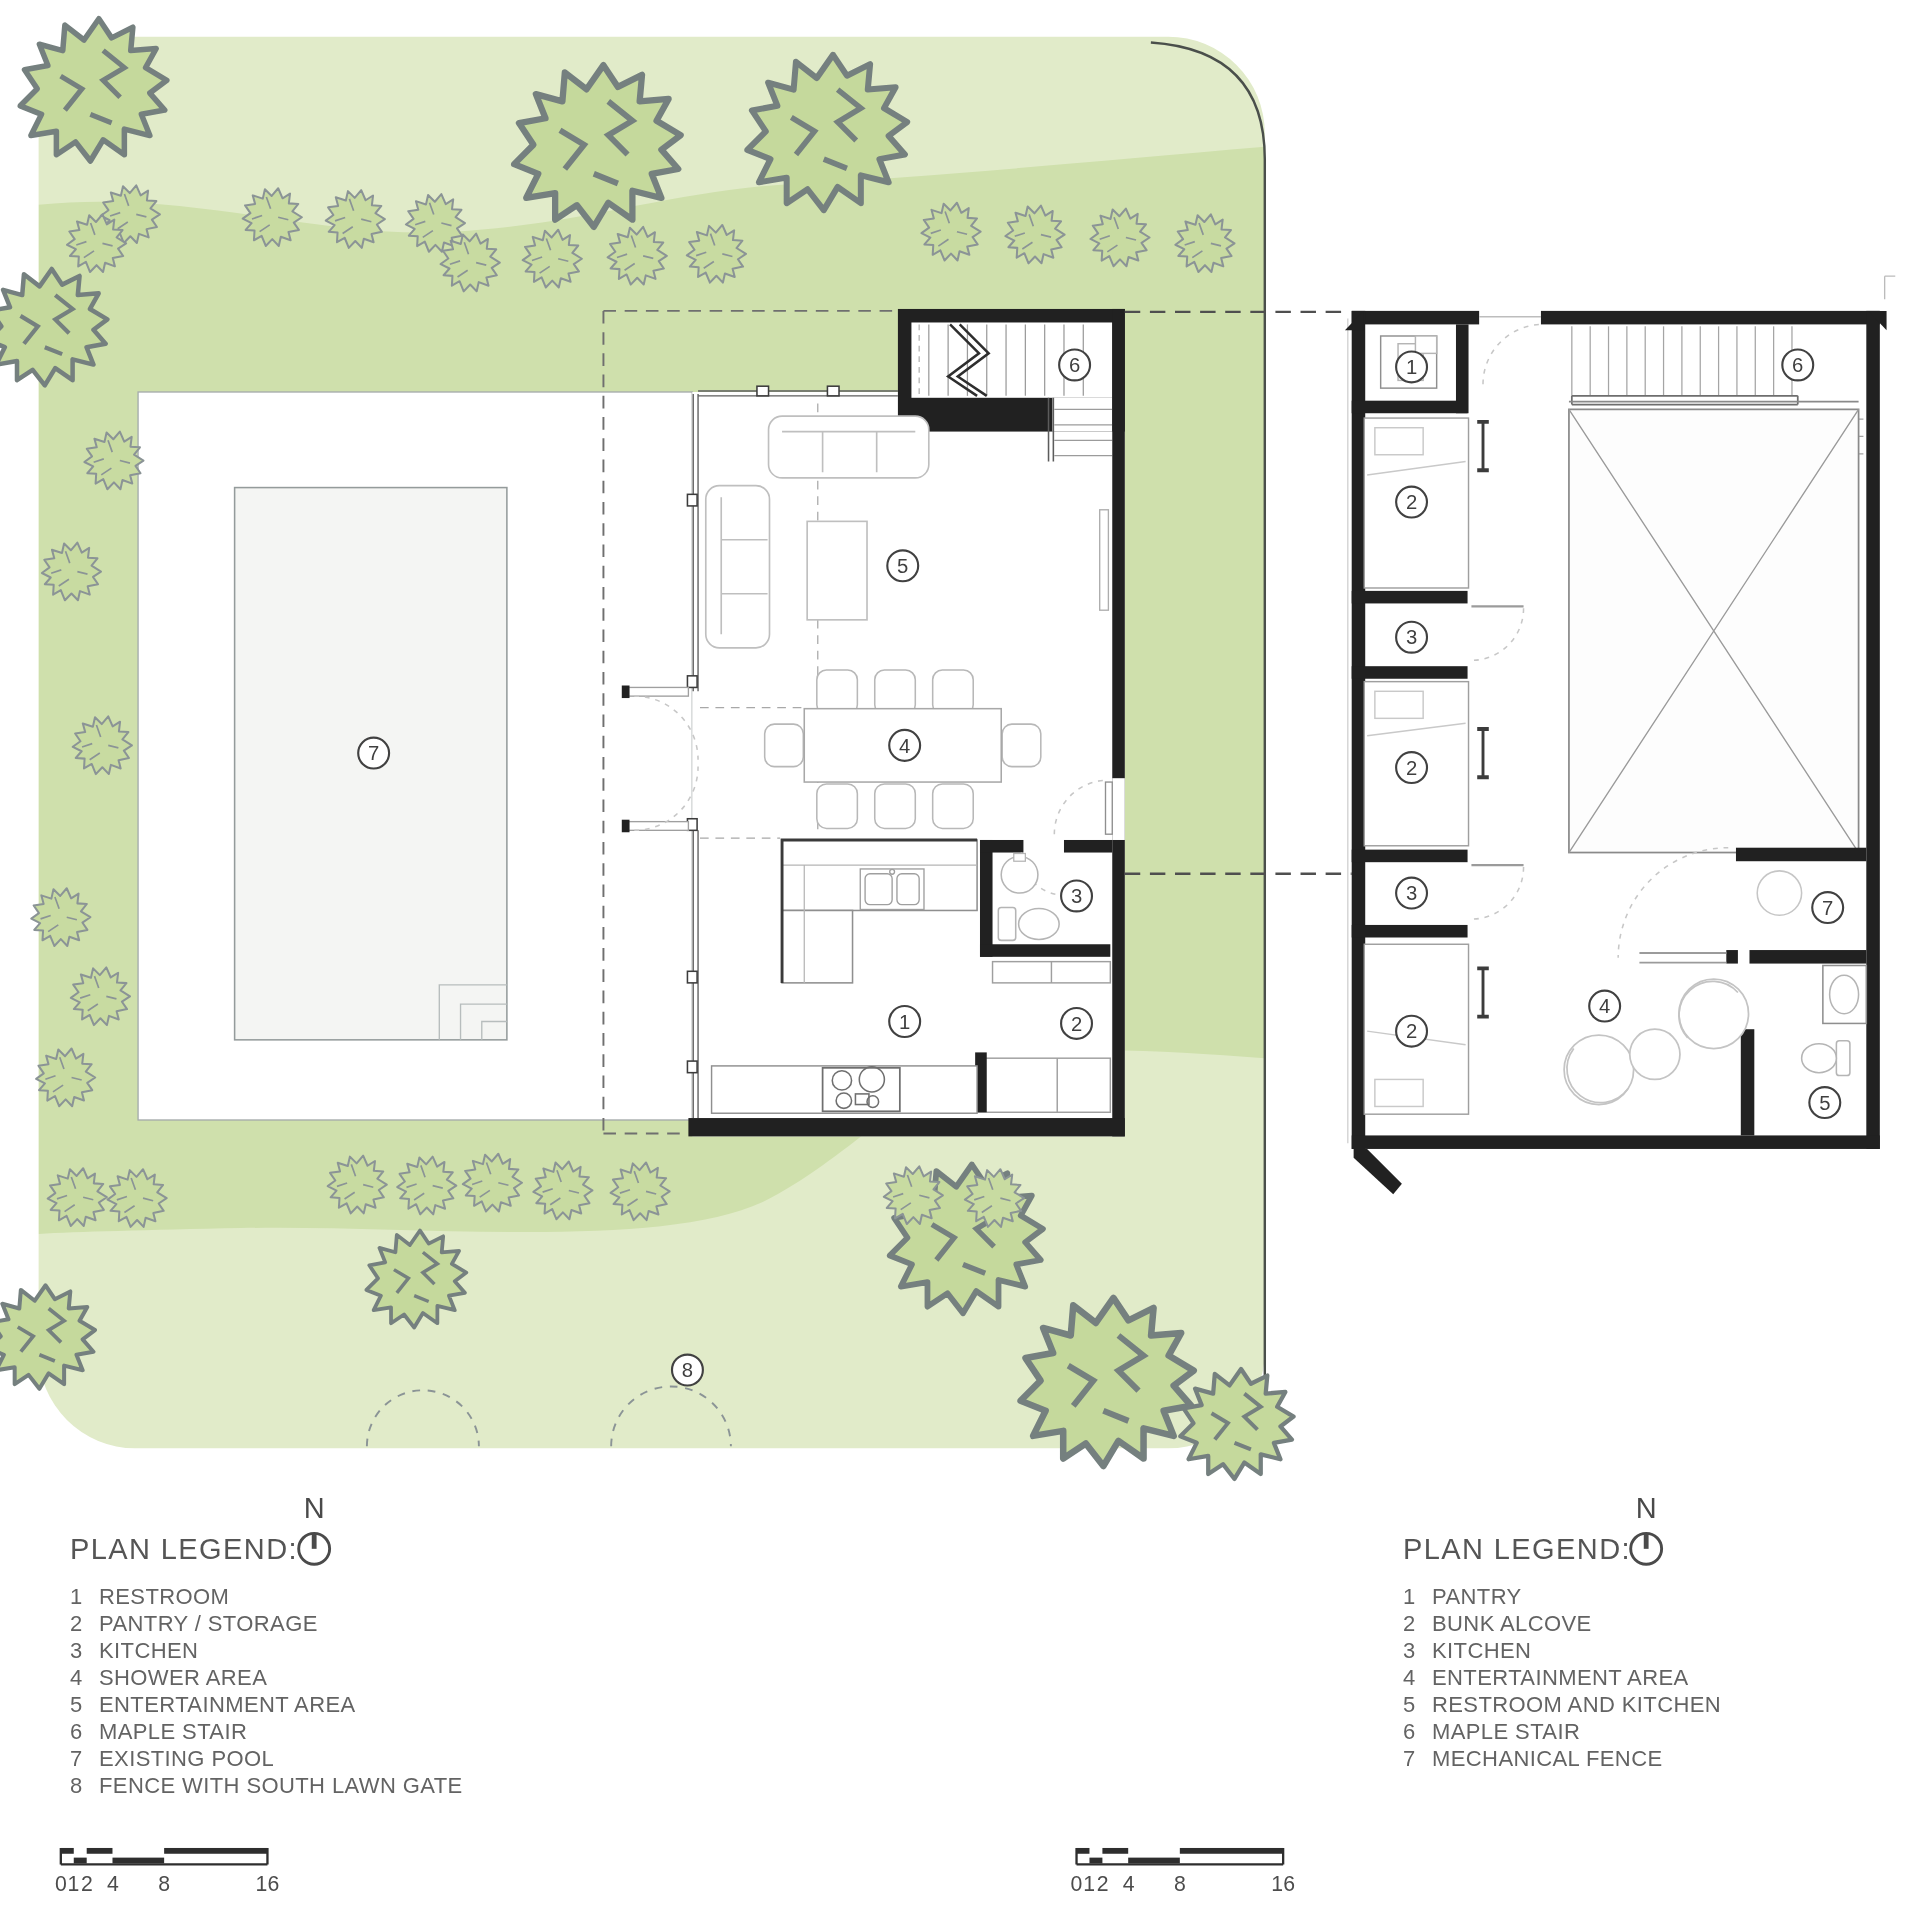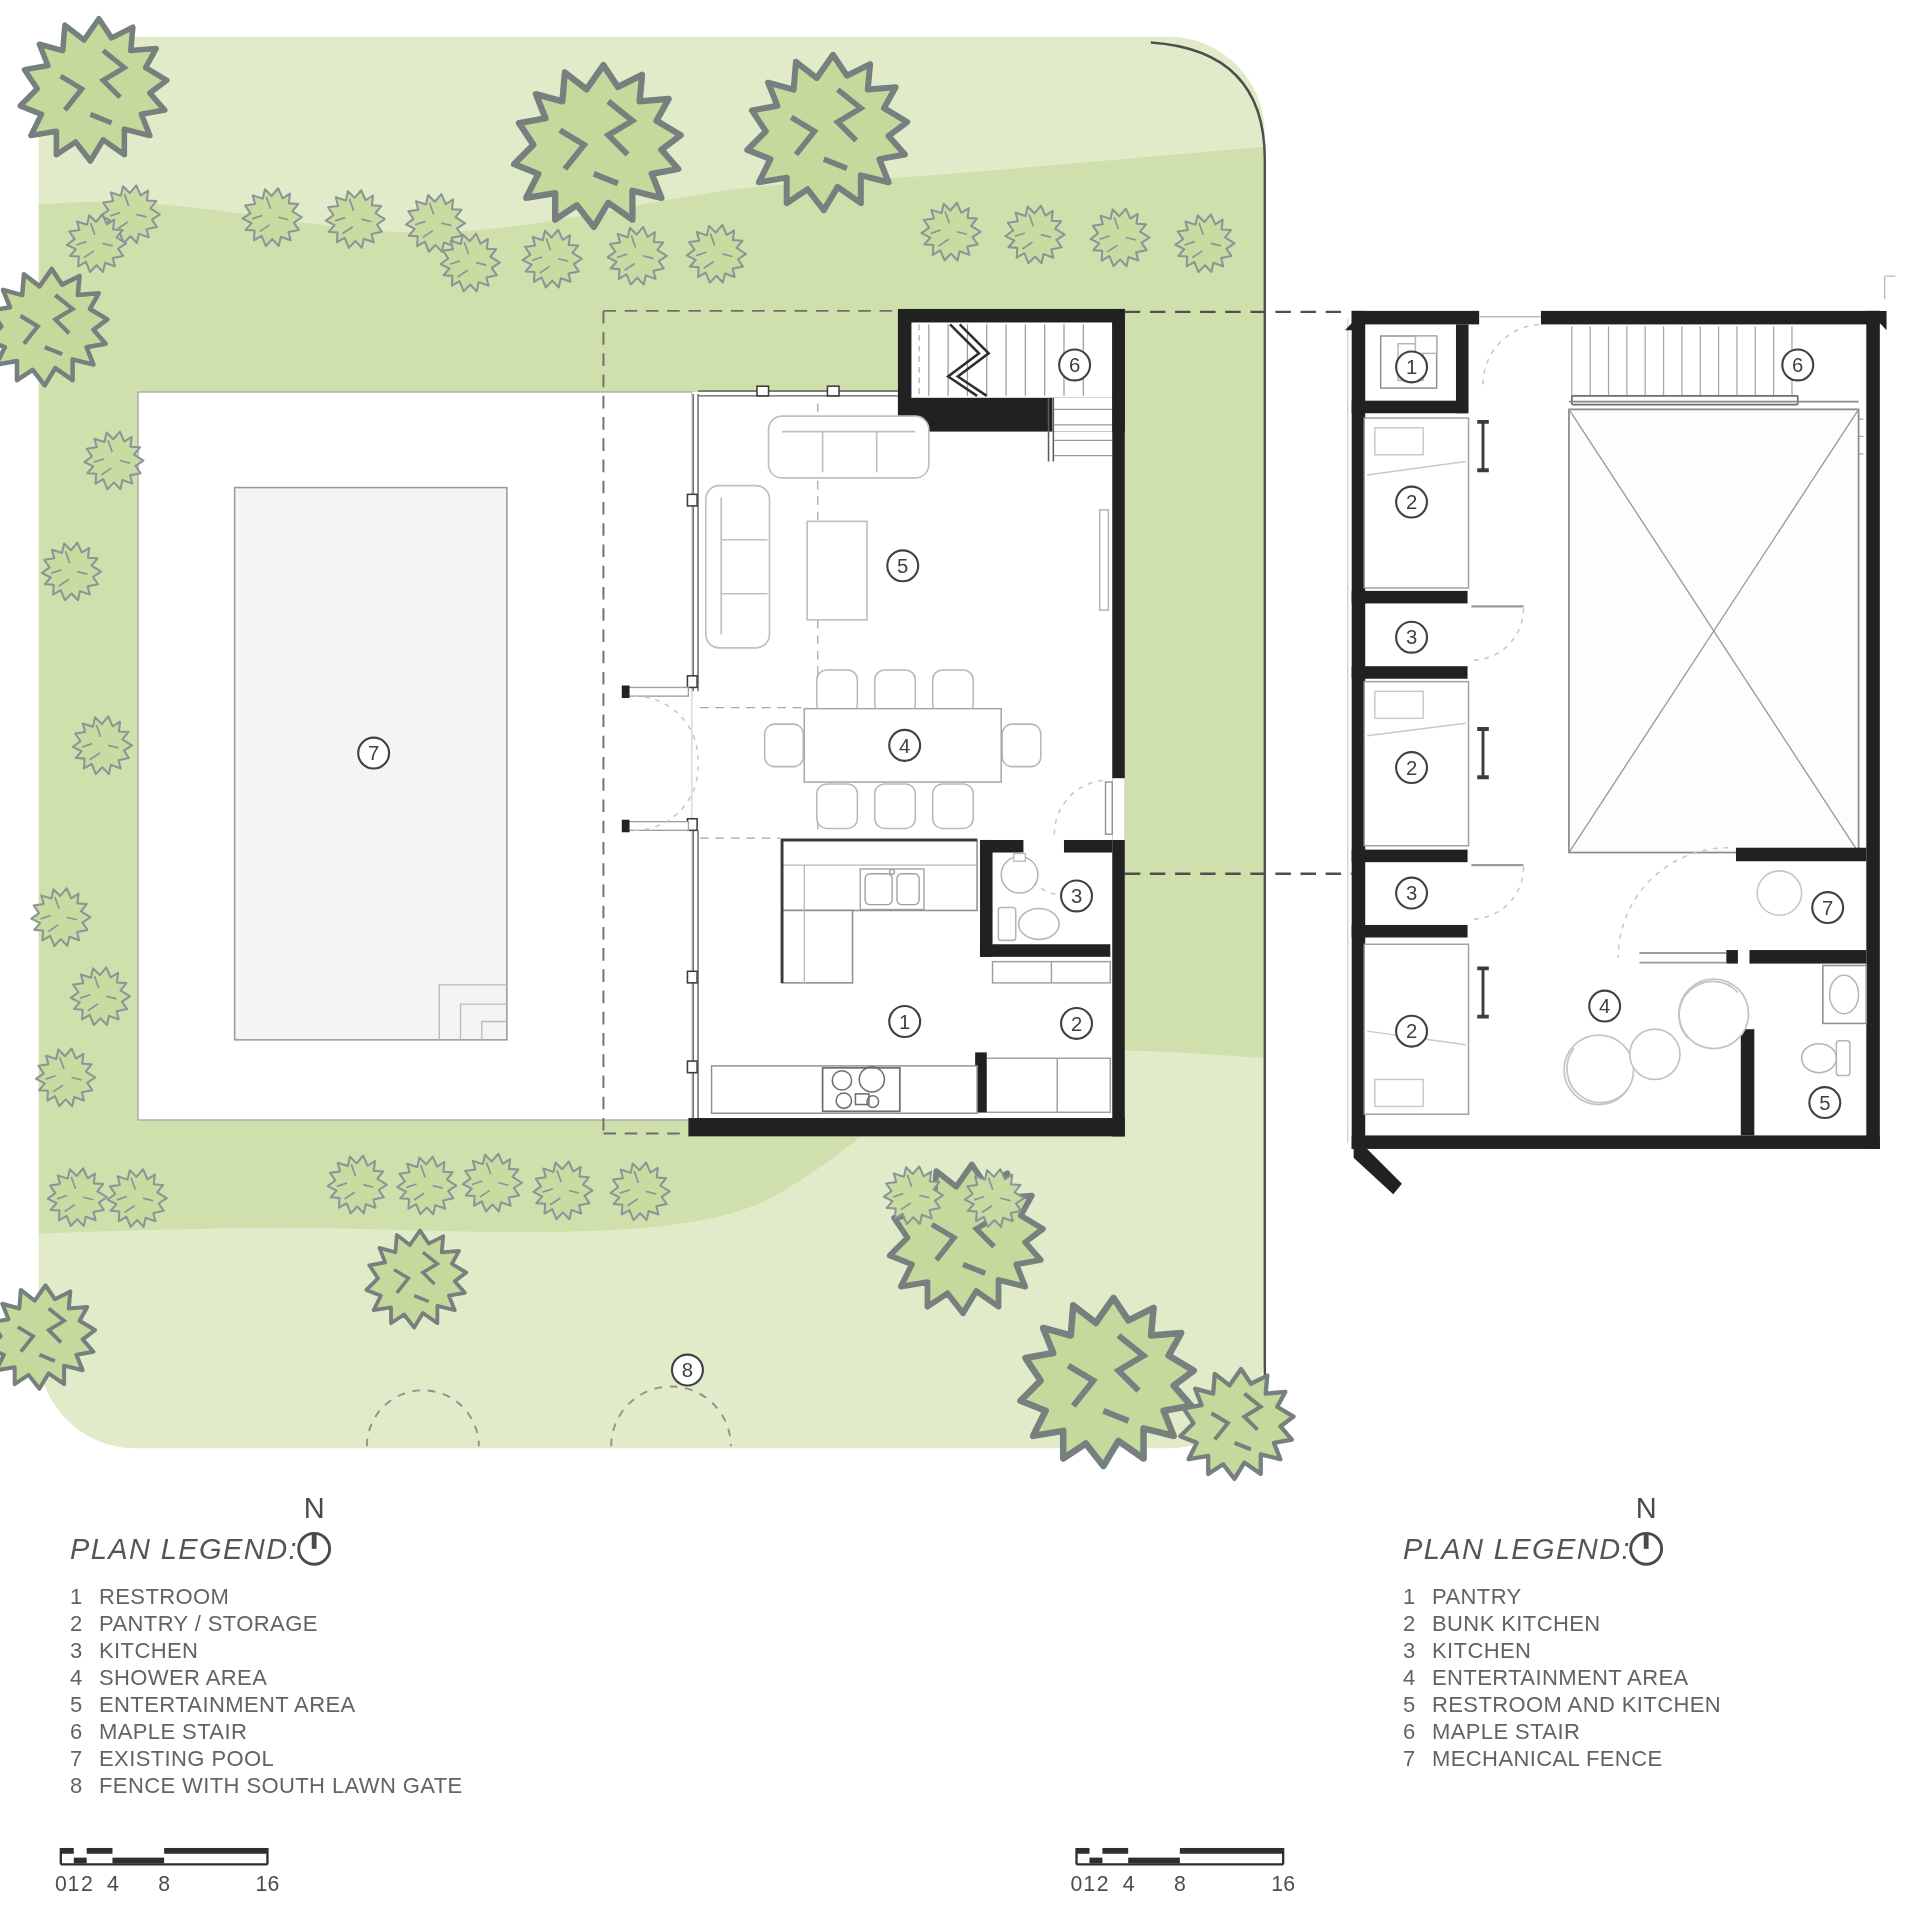--- a/index.html
+++ b/index.html
@@ -2,21 +2,21 @@
 <html><head>
 <meta charset="utf-8">
 <style>
   html,body{margin:0;padding:0;background:#ffffff;}
   .canvas{position:relative;width:1931px;height:1931px;background:#ffffff;overflow:hidden;
           font-family:"Liberation Sans",sans-serif;}
   svg{position:absolute;left:0;top:0;}
   svg text{font-family:"Liberation Sans",sans-serif;}
 
   .legend{position:absolute;color:#5f5f5f;}
-  .legend .title{font-size:29px;letter-spacing:1.4px;color:#555;white-space:nowrap;font-style:italic;}
+  .legend .title{font-size:29px;letter-spacing:1.4px;color:#555;white-space:nowrap;}
   .legend .items{margin-top:17.4px;}
   .legend-row{display:flex;font-size:22px;line-height:27px;letter-spacing:0.4px;color:#636363;white-space:nowrap;}
   .legend-row .num{width:29px;flex:0 0 29px;}
 
   .north{position:absolute;width:58px;height:89px;}
 </style>
 </head>
 <body>
 
 <div class="canvas">
@@ -508,21 +508,21 @@
 
 <div class="legend" style="left:1403px; top:1533px;">
   <div class="title">PLAN LEGEND:</div>
   <div class="items">
         <div class="legend-row">
           <span class="num">1</span>
           <span>PANTRY</span>
         </div>
         <div class="legend-row">
           <span class="num">2</span>
-          <span>BUNK KITCHEN</span>
+          <span>BUNK ALCOVE</span>
         </div>
         <div class="legend-row">
           <span class="num">3</span>
           <span>KITCHEN</span>
         </div>
         <div class="legend-row">
           <span class="num">4</span>
           <span>ENTERTAINMENT AREA</span>
         </div>
         <div class="legend-row">

